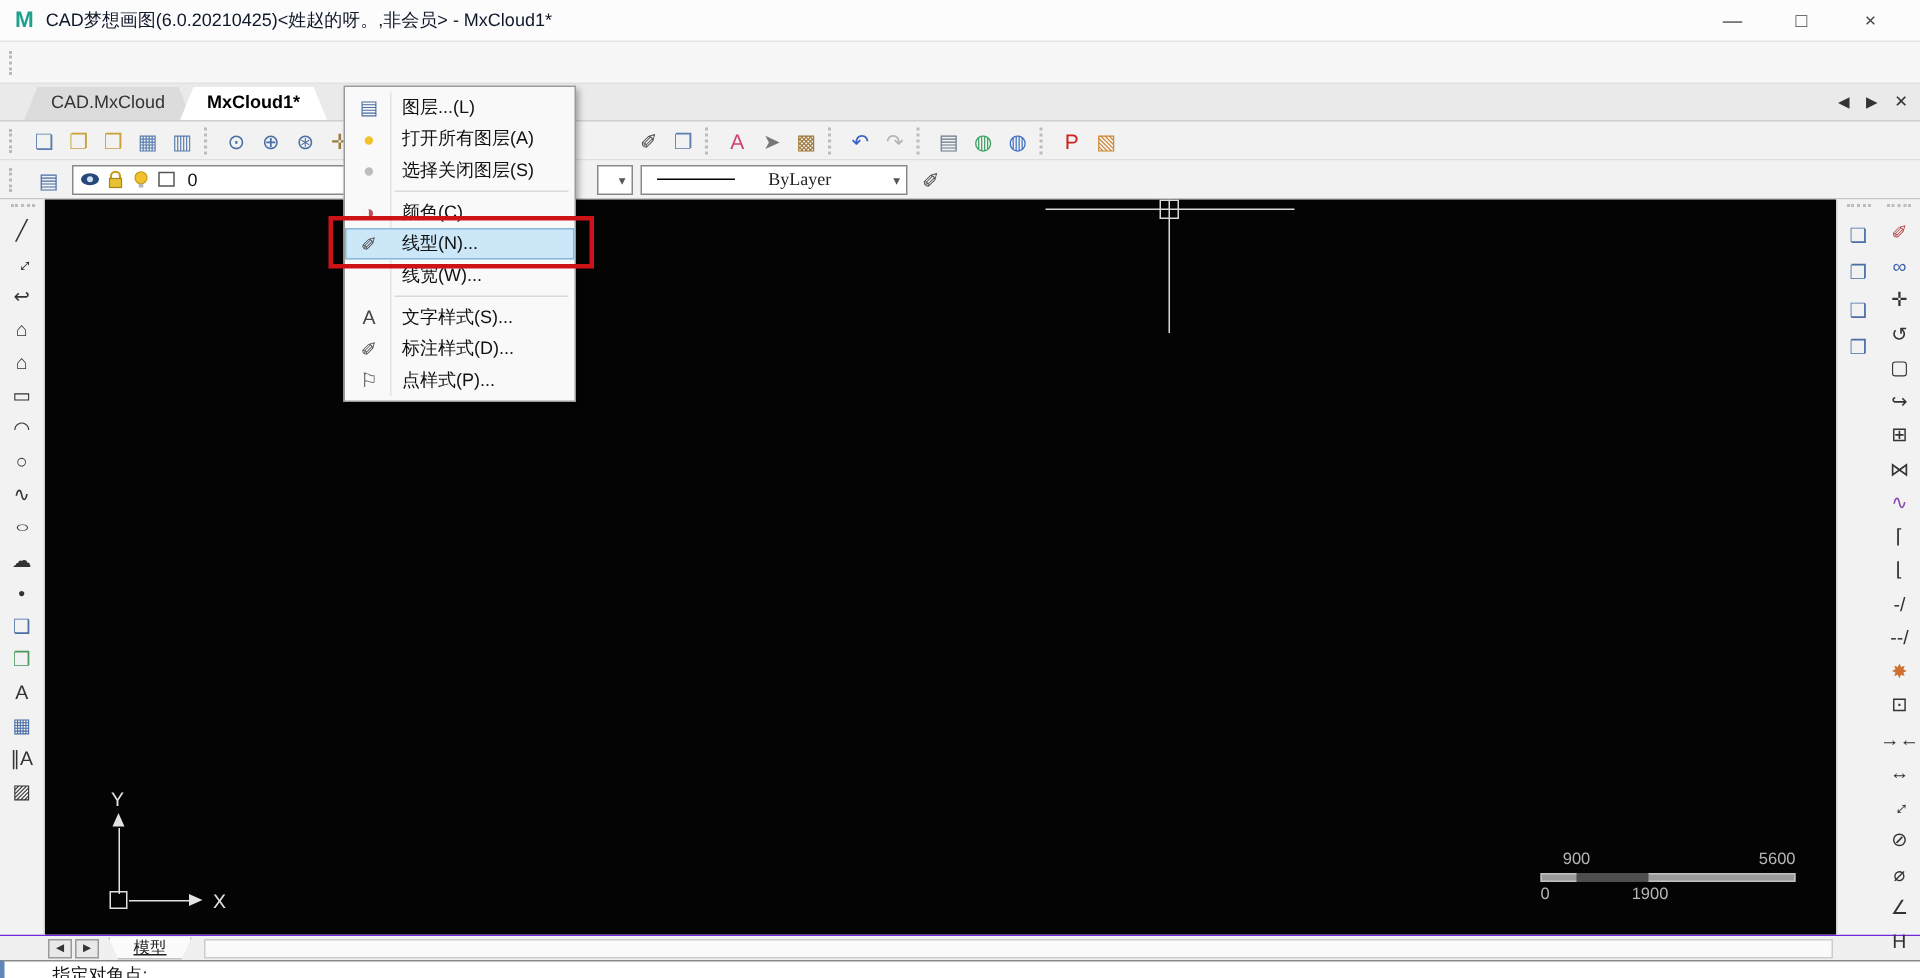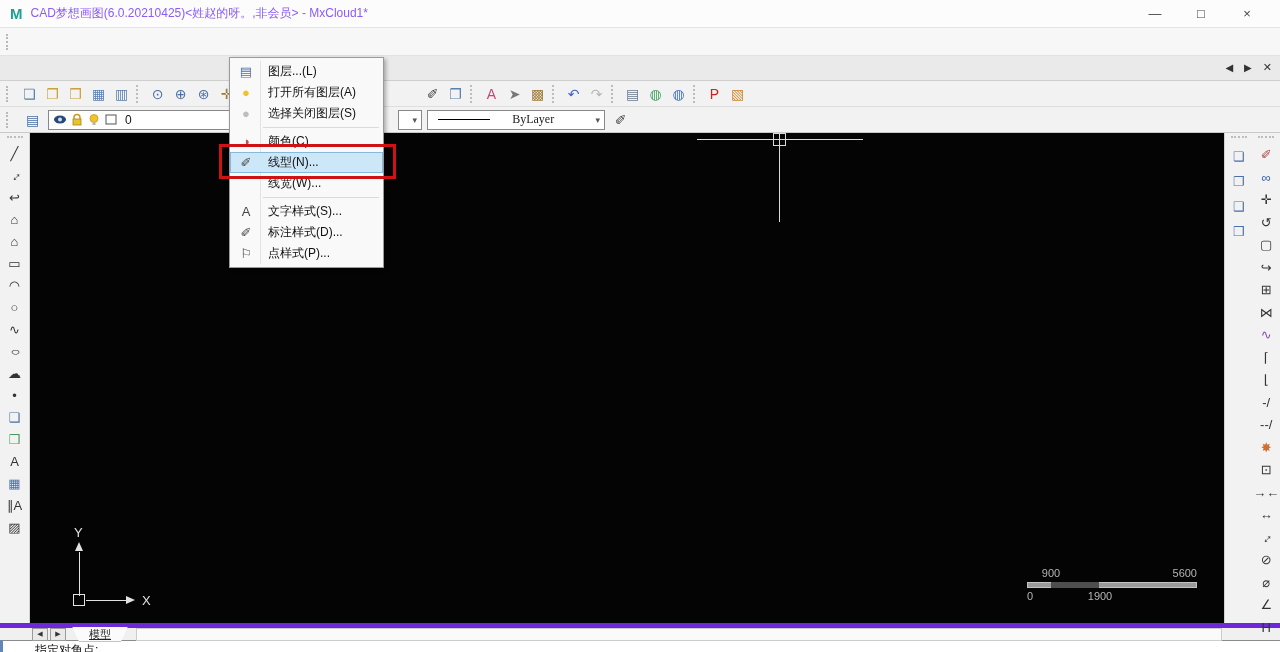--- a/index.html
+++ b/index.html
@@ -2,21 +2,21 @@
 <html><head>
 <meta charset="utf-8">
 <style>
   * { box-sizing: border-box; margin: 0; padding: 0; }
   html,body { width:1280px; height:652px; overflow:hidden; }
   body { font-family:"Liberation Sans", sans-serif; font-size:12px; background:#fff; position:relative; color:#222; }
 
   
   .titlebar { height:28px; background:#fcfcfc; border-bottom:1px solid #e4e4e4; display:flex; align-items:center; padding:0 10px; }
   .logo { color:#21a08f; font-weight:bold; font-size:15px; margin-right:8px; }
-  .title { font-size:12px; color:#8b5cf6; }
+  .title { font-size:12px; color:#0f172a; }
   .win-controls { margin-left:auto; display:flex; }
   .wc { width:46px; height:26px; display:flex; align-items:center; justify-content:center; color:#444; font-size:13px; }
 
   
   .menubar { height:28px; display:flex; align-items:center; background:#f7f7f7; border-bottom:1px solid #e2e2e2; padding-left:4px; }
   .vgrip { width:5px; height:16px; border-left:2px dotted #b9b9b9; margin:0 6px 0 2px; }
   .menu-item { padding:4px 12px; margin:0 1px; color:#111; }
   .menu-item.active { border:1px solid #6e6e6e; background:#fdfdfd; padding:3px 11px; }
 
   
@@ -73,21 +73,21 @@
   .scalebar { position:absolute; left:997px; top:434px; width:170px; height:38px; font-size:11px; color:#b5b5b5; }
   .scalebar span { position:absolute; }
   .sb-upper { left:24px; top:0; transform:translateX(-50%); }
   .sb-max { right:0; top:0; }
   .sb-bar { position:absolute; left:0; top:15px; width:170px; height:6px; background:#9a9a9a; border:1px solid #c2c2c2; }
   .sb-seg { position:absolute; left:24px; top:15px; width:48px; height:6px; background:#4e4e4e; }
   .sb-min { left:0; top:23px; }
   .sb-mid { left:73px; top:23px; transform:translateX(-50%); }
 
   
-  .modelrow { height:17px; background:#f0f0f0; border-top:5px solid #6d28d9; display:flex; align-items:center; padding-left:32px; font-size:11px; gap:2px; }
+  .modelrow { height:17px; background:#f0f0f0; border-top:1px solid #6d28d9; display:flex; align-items:center; padding-left:32px; font-size:11px; gap:2px; }
   .mr-btn { width:16px; height:13px; border:1px solid #9a9a9a; background:#e9e9e9; display:flex; align-items:center; justify-content:center; font-size:7px; color:#333; }
   .model-tab { height:15px; line-height:14px; padding:0 16px; background:#fbfbfb; border:1px solid #8a8a8a; border-top:none;
                clip-path:polygon(0 0, 100% 0, calc(100% - 7px) 100%, 7px 100%); text-decoration:underline; margin-left:4px; }
   .mr-track { flex:1; height:13px; background:#fafafa; border:1px solid #cccccc; margin:0 58px 0 6px; }
   .statusbar { height:12px; background:#fff; border-top:1px solid #8a8a8a; border-left:3px solid #5f87b8; overflow:hidden; padding-left:32px; font-size:12px; color:#111; line-height:19px; }
 
   
   .dropdown { position:absolute; left:229px; top:57px; width:155px; background:#f9f9f9; border:1px solid #9a9a9a;
               box-shadow:2px 2px 4px rgba(0,0,0,.3); z-index:50; padding:3px 0; }
   .dropdown::before { content:""; position:absolute; left:30px; top:3px; bottom:3px; width:1px; background:#e3e3e3; }
@@ -113,20 +113,24 @@
     <span class="wc">□</span>
     <span class="wc">×</span>
   </div>
 </div>
 
 <div class="menubar">
   <span class="vgrip"></span>
 </div>
 
 <div class="tabrow">
+  <div style="display:flex">
+      <div class="tab">CAD.MxCloud</div>
+      <div class="tab active">MxCloud1*</div>
+    </div>
   <div class="tabnav">
     <span>◀</span>
     <span>▶</span>
     <span style="font-size:11px">✕</span>
   </div>
 </div>
 
 <div class="tb1">
   <span class="vgrip"></span>
   <div style="display:flex;align-items:center;gap:2px">

